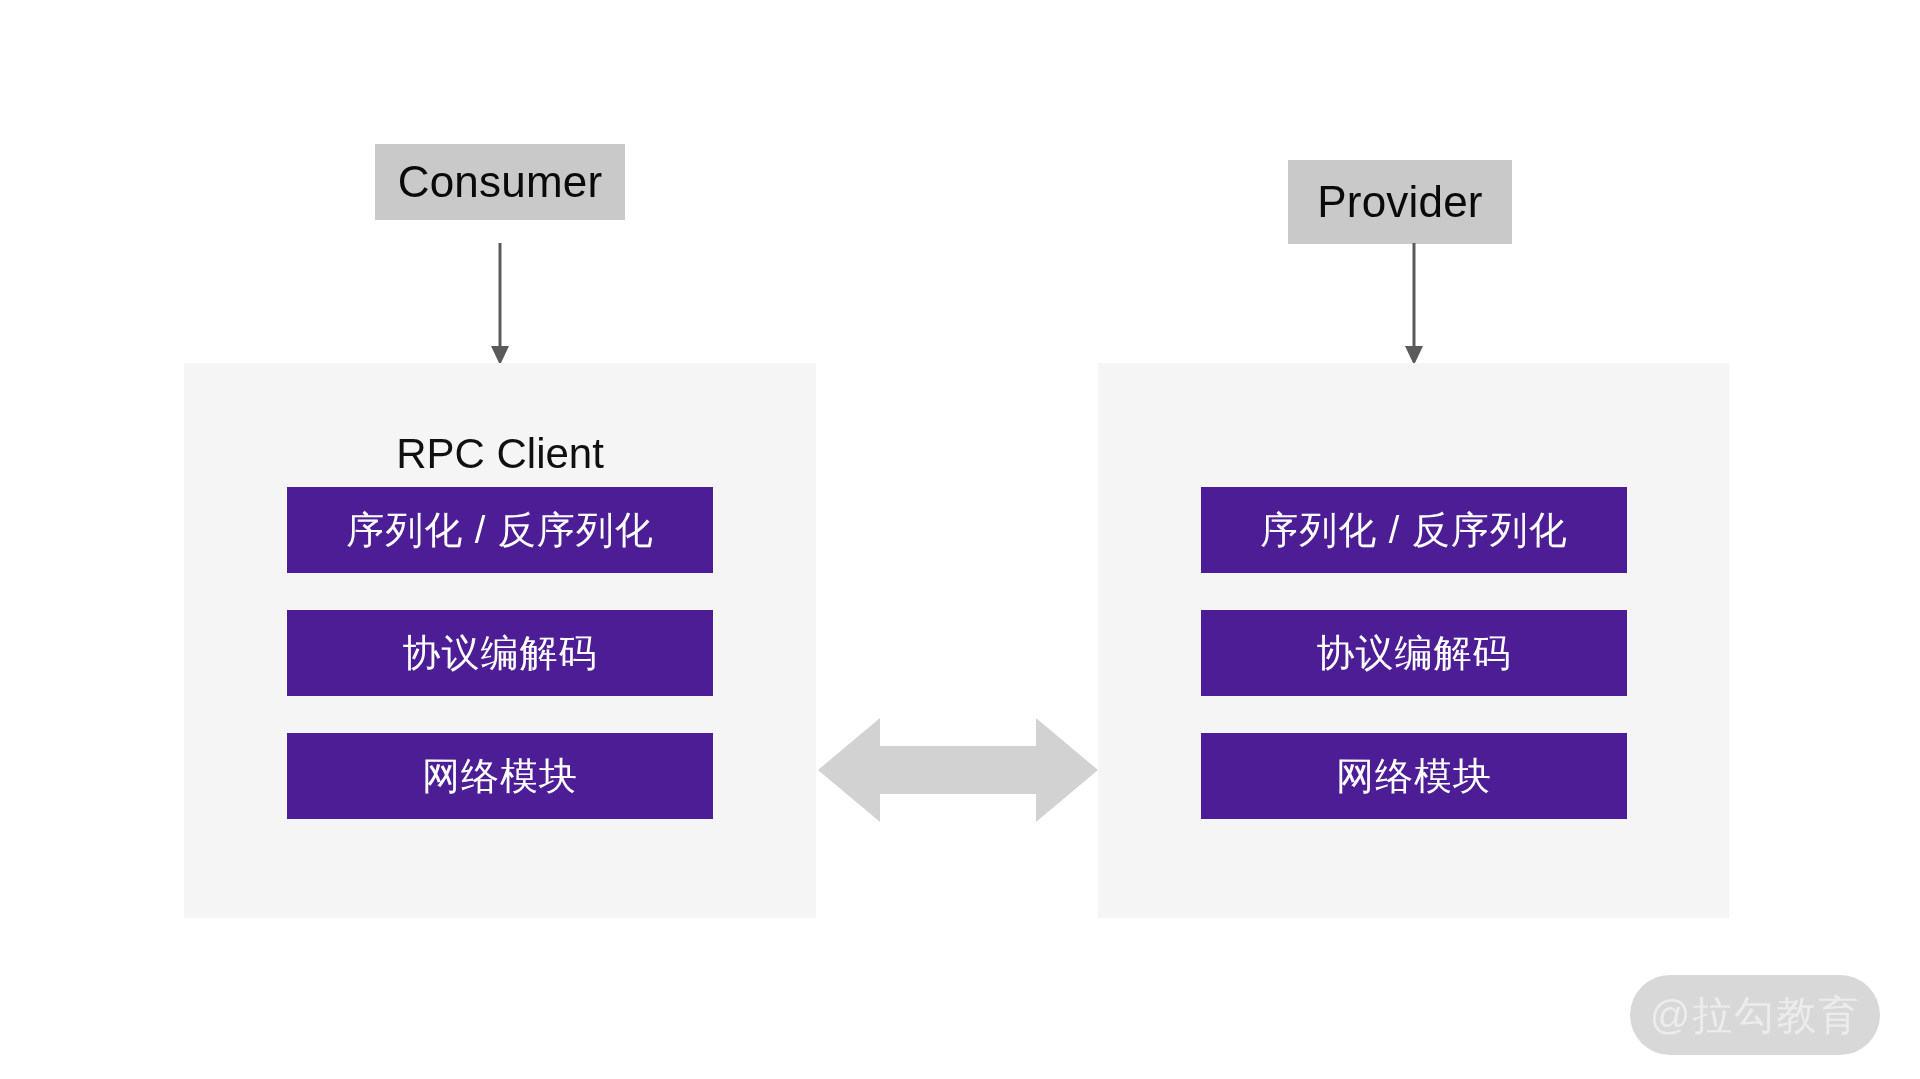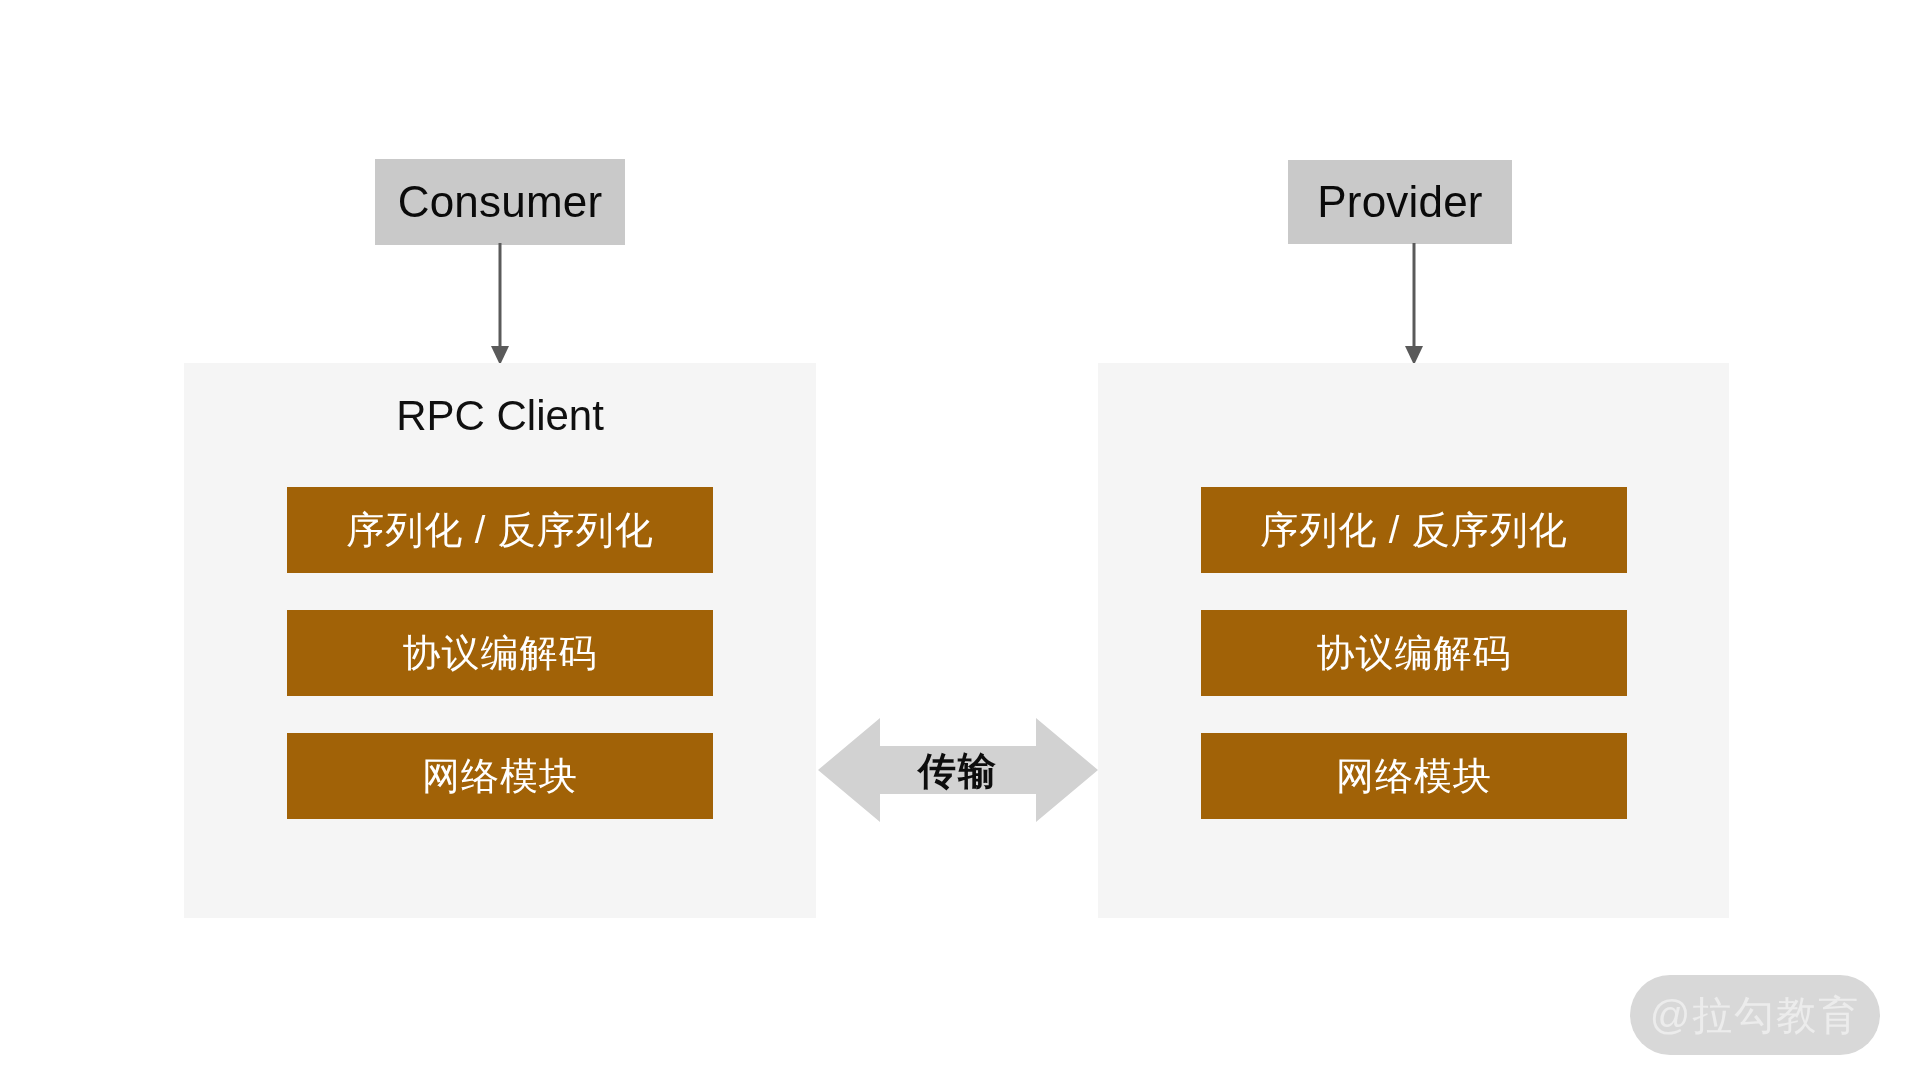--- a/index.html
+++ b/index.html
@@ -51,26 +51,27 @@
   .panel-title {
     position: absolute;
     left: 0;
     right: 0;
     text-align: center;
     color: #101010;
     font-size: 42px;
     font-weight: 400;
     line-height: 1;
     white-space: nowrap;
+    margin-top: 38px;
   }
 
   
   .module-box {
     position: absolute;
-    background: #a16207;
+    background: #4c1d95;
     display: flex;
     align-items: center;
     justify-content: center;
   }
   .module-label {
     color: #ffffff;
     font-size: 38px;
     font-weight: 400;
     line-height: 1;
     white-space: nowrap;
@@ -109,21 +110,21 @@
     font-weight: 400;
     letter-spacing: 2px;
     white-space: nowrap;
   }
 </style>
 </head>
 <body>
 
 <div id="canvas">
 
-  <div class="endpoint-box" style="left:375px; top:159px; width:250px; height:86px;align-items:center;">
+  <div class="endpoint-box" style="left:375px; top:144px; width:250px; height:76px;align-items:center;">
     <span class="endpoint-label">Consumer</span>
   </div>
 
   <svg class="down-arrow" style="left:480px; top:243px; width:40px; height:125px;" viewBox="0 0 40 125">
     <line x1="20" y1="0" x2="20" y2="108" stroke="#5a5a5a" stroke-width="3"></line>
     <polygon points="20,122 11,103 29,103" fill="#5a5a5a"></polygon>
   </svg>
 
   <div class="endpoint-box" style="left:1288px; top:160px; width:224px; height:84px;">
     <span class="endpoint-label">Provider</span>
@@ -162,20 +163,19 @@
 
     <div class="module-box" style="left:103px; top:370px; width:426px; height:86px;">
       <span class="module-label">网络模块</span>
     </div>
   </div>
 
   <div class="transport" style="left:818px; top:700px; width:280px; height:140px;">
     <svg width="280" height="140" viewBox="0 0 280 140">
       <polygon points="0,70 62,18 62,46 218,46 218,18 280,70 218,122 218,94 62,94 62,122" fill="#d2d2d2"></polygon>
     </svg>
-    <div class="transport-label" style="top:52px;">传输</div>
   </div>
 
   <div class="watermark" style="left:1630px; top:975px; width:250px; height:80px;">
     <span class="watermark-text">@拉勾教育</span>
   </div>
 
 </div>
 
 </body></html>

